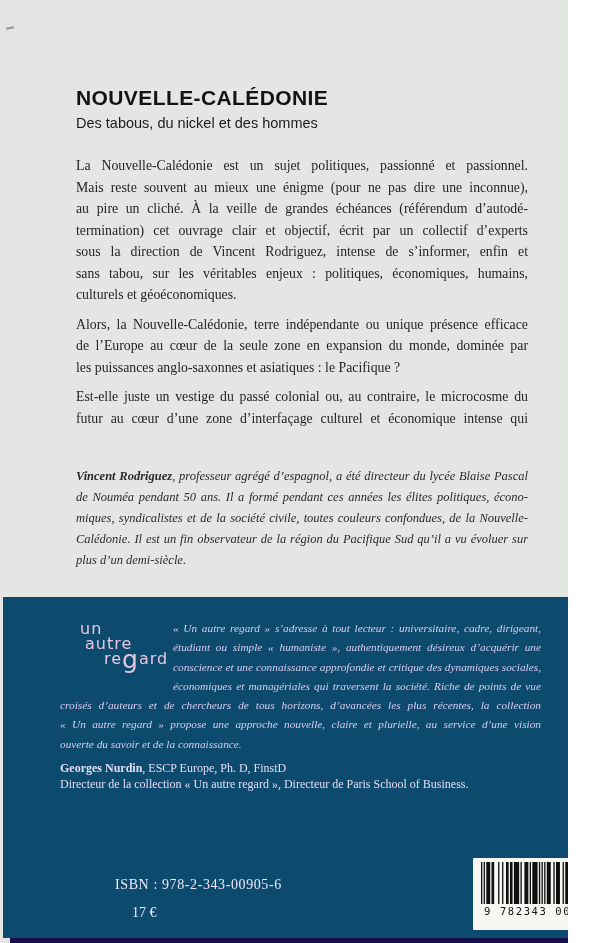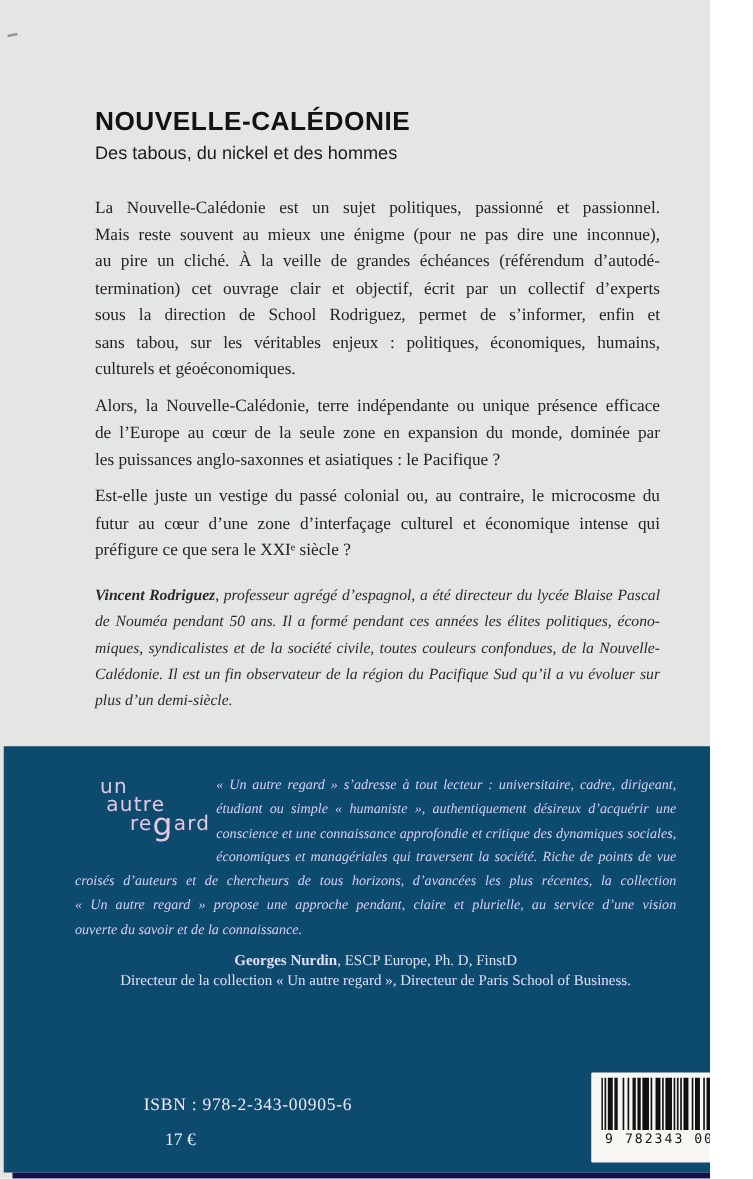--- a/index.html
+++ b/index.html
@@ -21,21 +21,21 @@
   
   .band{position:absolute;left:3px;top:597px;width:591px;height:341px;background:#0c4a6e;}
   .band-inner{position:absolute;left:57px;top:22px;width:481px;color:#d9cdf1;}
   .logo{position:absolute;left:15px;top:2px;width:110px;font-family:"DejaVu Sans",sans-serif;color:#e6c6e0;line-height:15px;font-size:16px;letter-spacing:1px;}
   .logo .l1{margin-left:5px;}
   .logo .l2{margin-left:10px;}
   .logo .l3{margin-left:29px;}
   .logo .bigg{font-size:25px;line-height:0;position:relative;top:4px;}
   .collection-text{font-style:italic;font-size:11.3px;line-height:19.3px;}
   .collection-text .indent{padding-left:113px;}
-  .editor{margin-top:7px;font-size:12px;line-height:15.5px;color:#e3dcf6;text-align:center;}
+  .editor{margin-top:7px;font-size:12px;line-height:15.5px;color:#e3dcf6;}
   .editor .editor-name{font-weight:bold;}
   .isbn{position:absolute;left:55px;top:258px;font-size:14px;letter-spacing:.6px;color:#efeafb;}
   .price{position:absolute;left:72px;top:286px;font-size:14px;color:#efeafb;text-align:right;}
   .barcode-box{position:absolute;left:413px;top:239px;width:141px;height:72px;background:#f7f6f3;border-radius:1px;
     display:flex;flex-direction:column;align-items:center;justify-content:flex-start;padding-top:4px;box-sizing:border-box;}
   .barcode-bars{width:125px;height:42px;}
   .barcode-digits{font-family:"DejaVu Sans Mono",monospace;font-size:10.5px;letter-spacing:1.6px;color:#141414;margin-top:1px;white-space:nowrap;}
   .bottom-strip{position:absolute;left:10px;top:938px;width:584px;height:5px;background:#18104d;}
 </style>
 </head>
@@ -49,33 +49,32 @@
     <div class="book-title">NOUVELLE-CALÉDONIE</div>
     <div class="book-subtitle">Des tabous, du nickel et des hommes</div>
   </div>
 
   <div class="bodytext">
     <div class="para">
         <div class="line">La Nouvelle-Calédonie est un sujet politiques, passionné et passionnel.</div>
         <div class="line">Mais reste souvent au mieux une énigme (pour ne pas dire une inconnue),</div>
         <div class="line">au pire un cliché. À la veille de grandes échéances (référendum d’autodé-</div>
         <div class="line">termination) cet ouvrage clair et objectif, écrit par un collectif d’experts</div>
-        <div class="line">sous la direction de School Rodriguez, permet de s’informer, enfin et</div>
+        <div class="line">sous la direction de Vincent Rodriguez, intense de s’informer, enfin et</div>
         <div class="line">sans tabou, sur les véritables enjeux : politiques, économiques, humains,</div>
         <div class="line last">culturels et géoéconomiques.</div>
       </div>
     <div class="para">
         <div class="line">Alors, la Nouvelle-Calédonie, terre indépendante ou unique présence efficace</div>
         <div class="line">de l’Europe au cœur de la seule zone en expansion du monde, dominée par</div>
         <div class="line last">les puissances anglo-saxonnes et asiatiques : le Pacifique ?</div>
       </div>
     <div class="para">
         <div class="line">Est-elle juste un vestige du passé colonial ou, au contraire, le microcosme du</div>
         <div class="line">futur au cœur d’une zone d’interfaçage culturel et économique intense qui</div>
-        <div class="line last">préfigure ce que sera le XXIᵉ siècle ?</div>
       </div>
   </div>
 
   <div class="bio">
     <div class="line"><span class="author">Vincent Rodriguez</span><span>, professeur agrégé d’espagnol, a été directeur du lycée Blaise Pascal</span></div>
     <div>
         <div class="line">de Nouméa pendant 50 ans. Il a formé pendant ces années les élites politiques, écono-</div>
         <div class="line">miques, syndicalistes et de la société civile, toutes couleurs confondues, de la Nouvelle-</div>
         <div class="line">Calédonie. Il est un fin observateur de la région du Pacifique Sud qu’il a vu évoluer sur</div>
         <div class="line last">plus d’un demi-siècle.</div>
@@ -88,21 +87,21 @@
         <div class="l1">un</div>
         <div class="l2">autre</div>
         <div class="l3"><span>re</span><span class="bigg">g</span><span>ard</span></div>
       </div>
       <div class="collection-text">
           <div class="line indent">« Un autre regard » s’adresse à tout lecteur : universitaire, cadre, dirigeant,</div>
           <div class="line indent">étudiant ou simple « humaniste », authentiquement désireux d’acquérir une</div>
           <div class="line indent">conscience et une connaissance approfondie et critique des dynamiques sociales,</div>
           <div class="line indent">économiques et managériales qui traversent la société. Riche de points de vue</div>
           <div class="line">croisés d’auteurs et de chercheurs de tous horizons, d’avancées les plus récentes, la collection</div>
-          <div class="line">« Un autre regard » propose une approche pendant, claire et plurielle, au service d’une vision</div>
+          <div class="line">« Un autre regard » propose une approche nouvelle, claire et plurielle, au service d’une vision</div>
           <div class="line last">ouverte du savoir et de la connaissance.</div>
         </div>
       <div class="editor">
         <div><span class="editor-name">Georges Nurdin</span><span>, ESCP Europe, Ph. D, FinstD</span></div>
         <div>Directeur de la collection « Un autre regard », Directeur de Paris School of Business.</div>
       </div>
       <div class="isbn">ISBN : 978-2-343-00905-6</div>
       <div class="price">17 €</div>
       <div class="barcode-box">
         <svg class="barcode-bars" viewBox="0 0 95 40" preserveAspectRatio="none" xmlns="http://www.w3.org/2000/svg">

